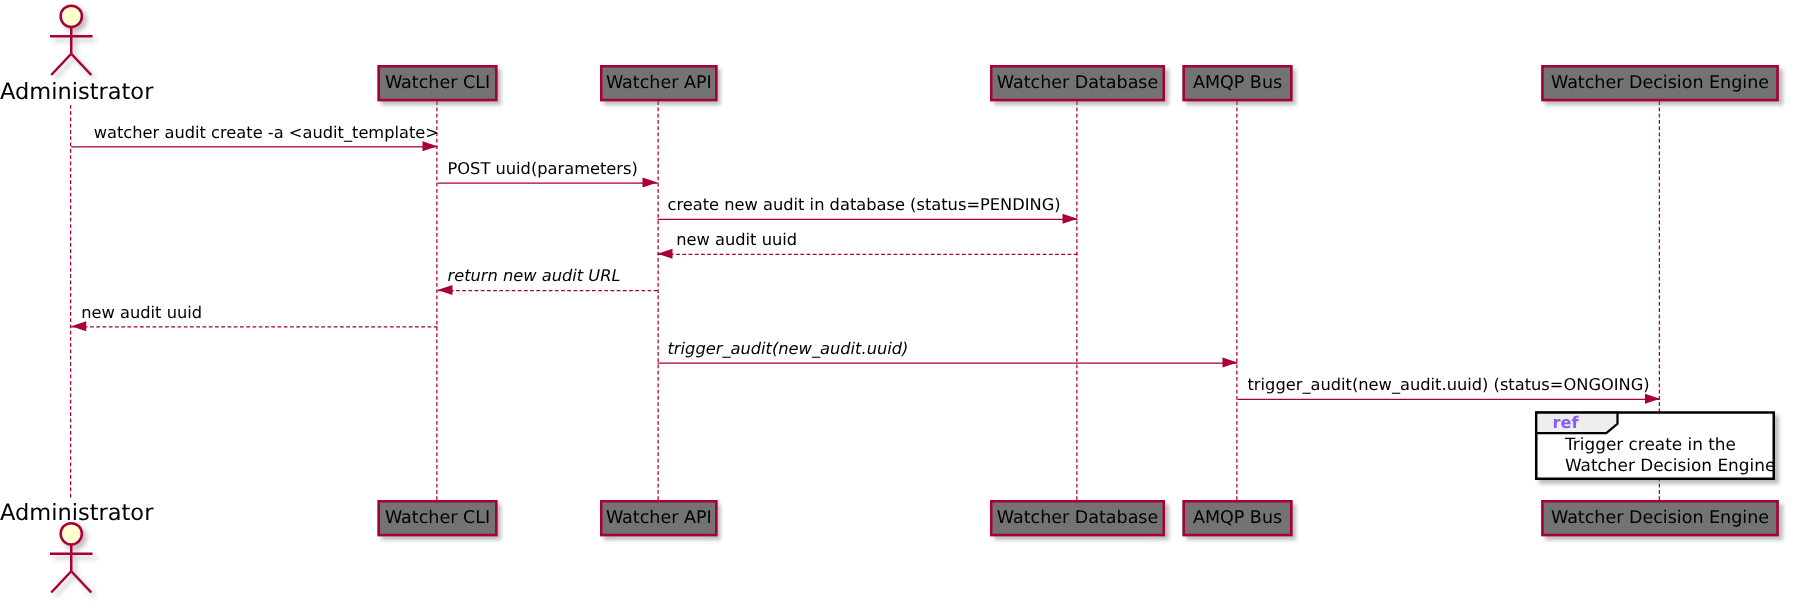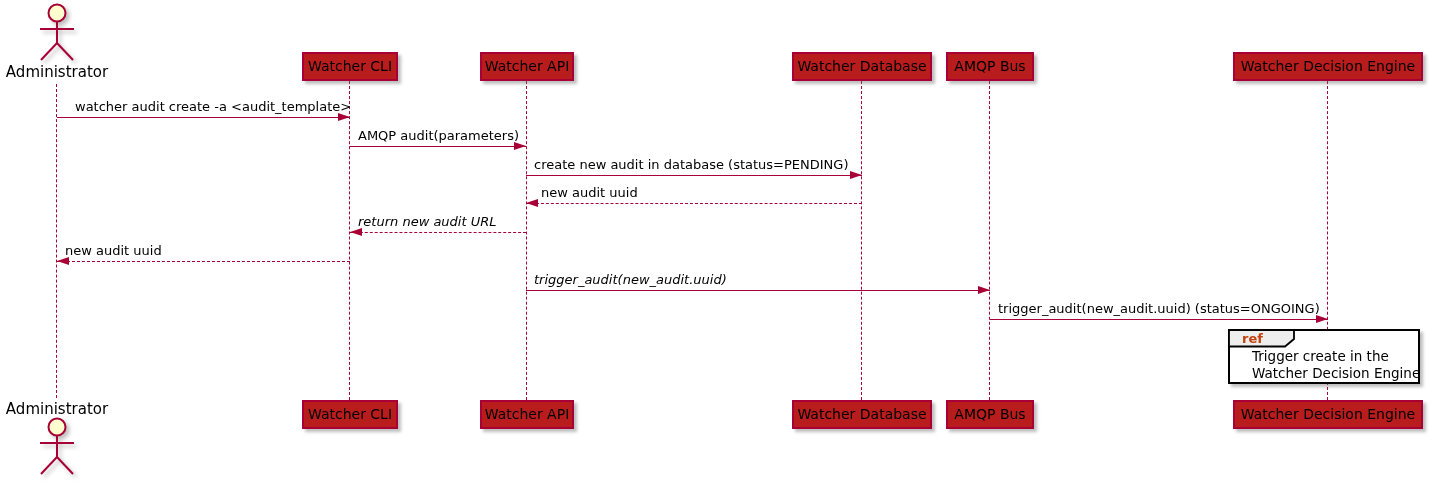--- a/index.html
+++ b/index.html
@@ -14,35 +14,35 @@
   
   .lifeline {
     position: absolute;
     width: 0;
     border-left: 1px dashed #A80036;
   }
   
   .pbox {
     position: absolute;
     height: 25px;
-    background: #b91c1c;
+    background: #737373;
     border: 2px solid #A80036;
     box-shadow: 3px 3px 3px rgba(110,110,110,0.45);
     color: #000000;
     font-size: 14px;
     text-align: center;
     line-height: 25px;
     white-space: nowrap;
   }
   
   .actor-label {
     position: absolute;
     width: 114px;
     text-align: center;
-    font-size: 15px;
+    font-size: 18px;
     color: #000000;
     white-space: nowrap;
   }
   .actor-figure { position: absolute; filter: drop-shadow(3px 3px 2px rgba(110,110,110,0.45)); }
   
   .msg-label {
     position: absolute;
     font-size: 13px;
     color: #000000;
     white-space: nowrap;
@@ -66,21 +66,21 @@
     position: absolute;
     left: 1228px; top: 329px;
     width: 188px; height: 51px;
     background: #ffffff;
     border: 2px solid #000000;
     box-shadow: 3px 3px 3px rgba(110,110,110,0.45);
   }
   .ref-tag-shape { position: absolute; left: -2px; top: -2px; }
   .ref-tag-text {
     position: absolute; left: 12px; top: 0px;
-    font-weight: bold; font-size: 13px; color: #c2410c;
+    font-weight: bold; font-size: 13px; color: #8b5cf6;
   }
   .ref-text {
     position: absolute; left: 22px;
     font-size: 13.5px; color: #000000; white-space: nowrap;
   }
 </style>
 </head>
 <body>
 
 <div class="diagram">
@@ -92,21 +92,21 @@
   <div class="lifeline" style="left:989px; top:81px; height:319px;"></div>
   <div class="lifeline" style="left:1327px; top:81px; height:319px;"></div>
 
   <div>
     <div class="msg-label" style="left:51px; top:99px;margin-left:24px;">watcher audit create -a &lt;audit_template&gt;</div>
     <div class="msg-line solid" style="left:57px; top:117px; width:293px;"></div>
     <div class="arrow right" style="left:338px; top:113px;"></div>
   </div>
 
   <div>
-    <div class="msg-label" style="left:358px; top:128px;">AMQP audit(parameters)</div>
+    <div class="msg-label" style="left:358px; top:128px;">POST uuid(parameters)</div>
     <div class="msg-line solid" style="left:350px; top:146px; width:176px;"></div>
     <div class="arrow right" style="left:514px; top:142px;"></div>
   </div>
 
   <div>
     <div class="msg-label" style="left:534px; top:157px;">create new audit in database (status=PENDING)</div>
     <div class="msg-line solid" style="left:526px; top:175px; width:336px;"></div>
     <div class="arrow right" style="left:850px; top:171px;"></div>
   </div>
 

